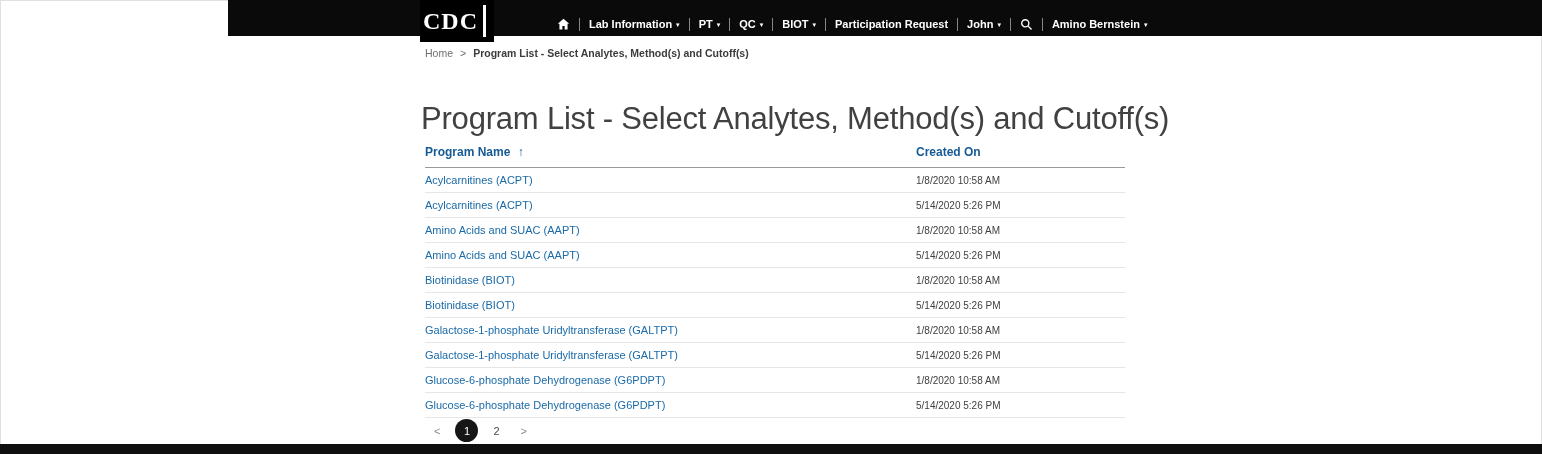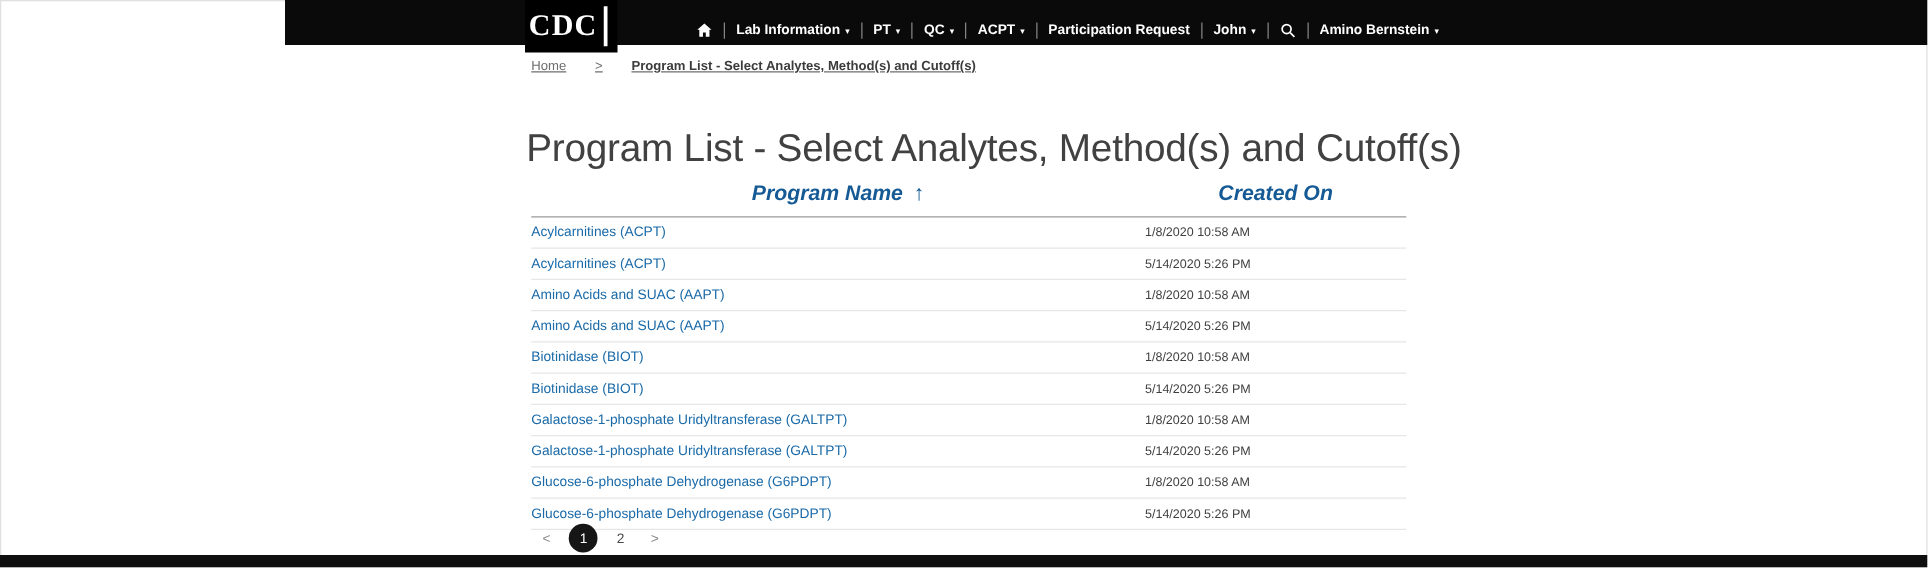--- a/index.html
+++ b/index.html
@@ -13,30 +13,30 @@
   .logo-text { font-family: "Liberation Serif", "DejaVu Serif", serif; font-weight: bold; font-size: 24px; letter-spacing: 1px; line-height: 1; }
   .logo-bar { width: 3px; height: 32px; background: #fff; margin-left: 5px; }
 
   .nav { position: absolute; top: 0; left: 548px; height: 48px; display: flex; align-items: center; color: #fff; z-index: 2; }
   .nav-item { display: flex; align-items: center; padding: 0 9px; font-size: 11px; font-weight: bold; white-space: nowrap; cursor: pointer; }
   .caret { font-size: 7px; margin-left: 4px; position: relative; top: 1px; }
   .nav-divider { width: 1px; height: 13px; background: rgba(255,255,255,0.5); }
   .icon { display: block; }
 
   
-  .breadcrumb { position: absolute; top: 47px; left: 425px; font-size: 10.5px; color: #6d6d6d; display: flex; gap: 23px; align-items: flex-start; text-decoration: underline; }
+  .breadcrumb { position: absolute; top: 47px; left: 425px; font-size: 10.5px; color: #6d6d6d; display: flex; gap: 7px; align-items: flex-start; }
   .breadcrumb .crumb-home { color: #6d6d6d; cursor: pointer; }
   .breadcrumb .current { color: #3c3c3c; font-weight: bold; }
 
   
   .page-title { position: absolute; top: 80px; left: 421px; font-size: 31px; font-weight: 300; color: #414141; letter-spacing: -0.2px; }
 
   
   .grid { position: absolute; top: 139px; left: 425px; width: 700px; border-collapse: collapse; }
-  .grid th { text-align: center; font-size: 17px; color: #155a94; padding: 6px 0 8px 0; border-bottom: 1px solid #9a9a9a; cursor: pointer; font-style: italic; }
+  .grid th { text-align: left; font-size: 12px; color: #155a94; padding: 6px 0 8px 0; border-bottom: 1px solid #9a9a9a; cursor: pointer; }
   .grid td { font-size: 11px; padding: 6px 0; border-bottom: 1px solid #e6e6e6; margin-left: 44px; }
   .grid td.created { color: #3f3f3f; font-size: 10px; }
   .grid .col-program { width: 491px; }
   .grid a { color: #1a6aa8; text-decoration: none; cursor: pointer; }
   .sort { margin-left: 4px; font-weight: bold; }
 
   
   .pagination { position: absolute; top: 419px; left: 428px; display: flex; align-items: center; gap: 9px; font-size: 11px; color: #5a5a5a; }
   .page-ctl { padding: 3px 6px; cursor: pointer; color: #8a8a8a; }
   .page-num { padding: 3px 6px; cursor: pointer; color: #4a4a4a; }
@@ -73,21 +73,21 @@
       <span>PT</span>
       <span class="caret">▾</span>
     </div>
     <span class="nav-divider"></span>
     <div class="nav-item">
       <span>QC</span>
       <span class="caret">▾</span>
     </div>
     <span class="nav-divider"></span>
     <div class="nav-item">
-      <span>ACPT</span>
+      <span>BIOT</span>
       <span class="caret">▾</span>
     </div>
     <span class="nav-divider"></span>
     <div class="nav-item">
       <span>Participation Request</span>
     </div>
     <span class="nav-divider"></span>
     <div class="nav-item">
       <span>John</span>
       <span class="caret">▾</span>

